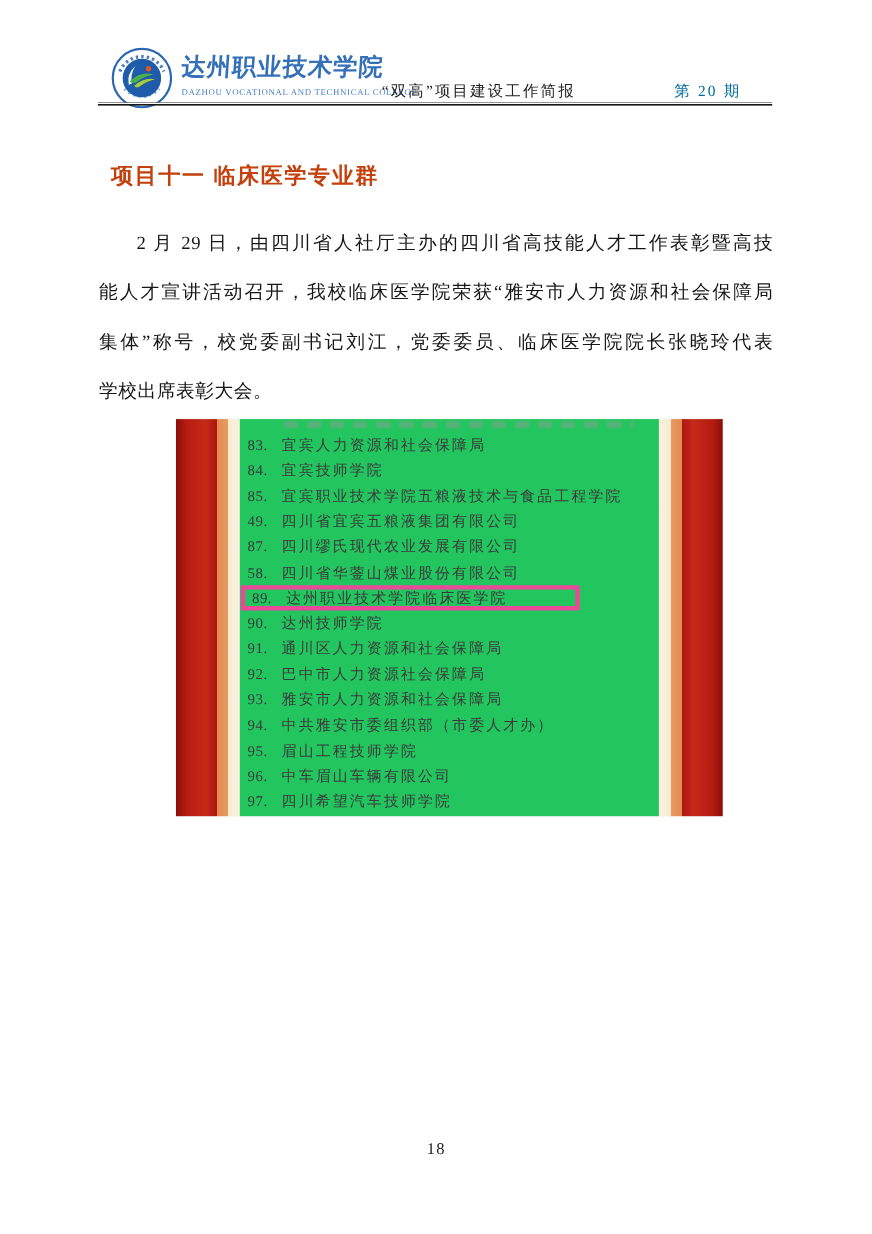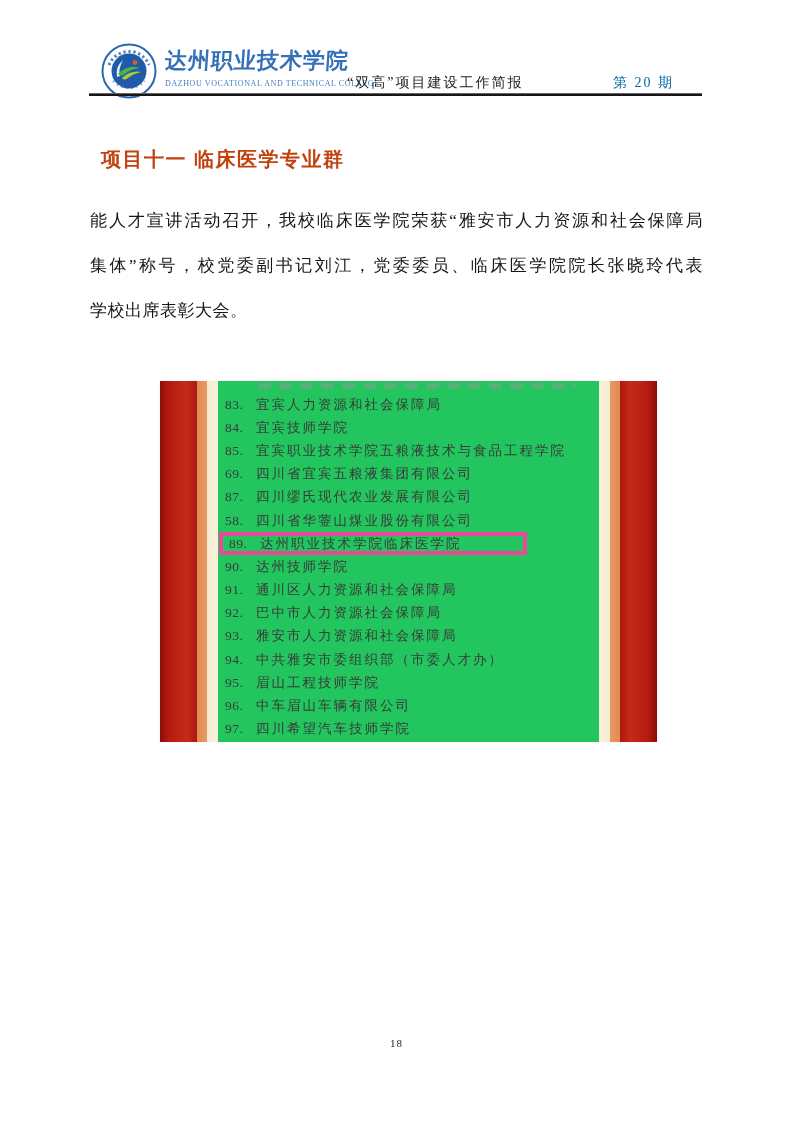--- a/index.html
+++ b/index.html
@@ -110,21 +110,21 @@
     border: 4px solid #ec4899;
     width: 308px;
     margin-left: 1px;
     padding-left: 6px;
     border-radius: 1px;
   }
 
   
   .pageno {
     position: absolute; left: 0; top: 1037px; width: 100%;
-    text-align: center; font-size: 11px; color: #222;
+    text-align: center; font-size: 15px; color: #222;
     letter-spacing: 1px;
   }
 </style>
 </head>
 <body>
 
 <div class="page">
 
   <div class="hdr">
     <svg class="emblem" width="56" height="56" viewBox="0 0 56 56">
@@ -142,20 +142,21 @@
       <div class="name-en">DAZHOU VOCATIONAL AND TECHNICAL COLLEGE</div>
     </div>
     <div class="hdr-title">“双高”项目建设工作简报</div>
     <div class="hdr-issue">第 20 期</div>
     <div class="hdr-rule"></div>
   </div>
 
   <div class="article-heading">项目十一 临床医学专业群</div>
 
   <div class="para">
+    <div class="pline indent just">2 月 29 日，由四川省人社厅主办的四川省高技能人才工作表彰暨高技</div>
     <div class="pline just">能人才宣讲活动召开，我校临床医学院荣获“雅安市人力资源和社会保障局</div>
     <div class="pline just">集体”称号，校党委副书记刘江，党委委员、临床医学院院长张晓玲代表</div>
     <div class="pline">学校出席表彰大会。</div>
   </div>
 
   <figure class="award-img">
     <div class="ribbon left"></div>
     <div class="award-content">
       <div class="remnant"></div>
       <ol class="alist">
@@ -165,21 +166,21 @@
   </li>
           <li class="arow">
     <span class="ano">84.</span>
     <span class="aname">宜宾技师学院</span>
   </li>
           <li class="arow">
     <span class="ano">85.</span>
     <span class="aname">宜宾职业技术学院五粮液技术与食品工程学院</span>
   </li>
           <li class="arow">
-    <span class="ano">69.</span>
+    <span class="ano">49.</span>
     <span class="aname">四川省宜宾五粮液集团有限公司</span>
   </li>
           <li class="arow">
     <span class="ano">87.</span>
     <span class="aname">四川缪氏现代农业发展有限公司</span>
   </li>
           <li class="arow">
     <span class="ano">58.</span>
     <span class="aname">四川省华蓥山煤业股份有限公司</span>
   </li>

